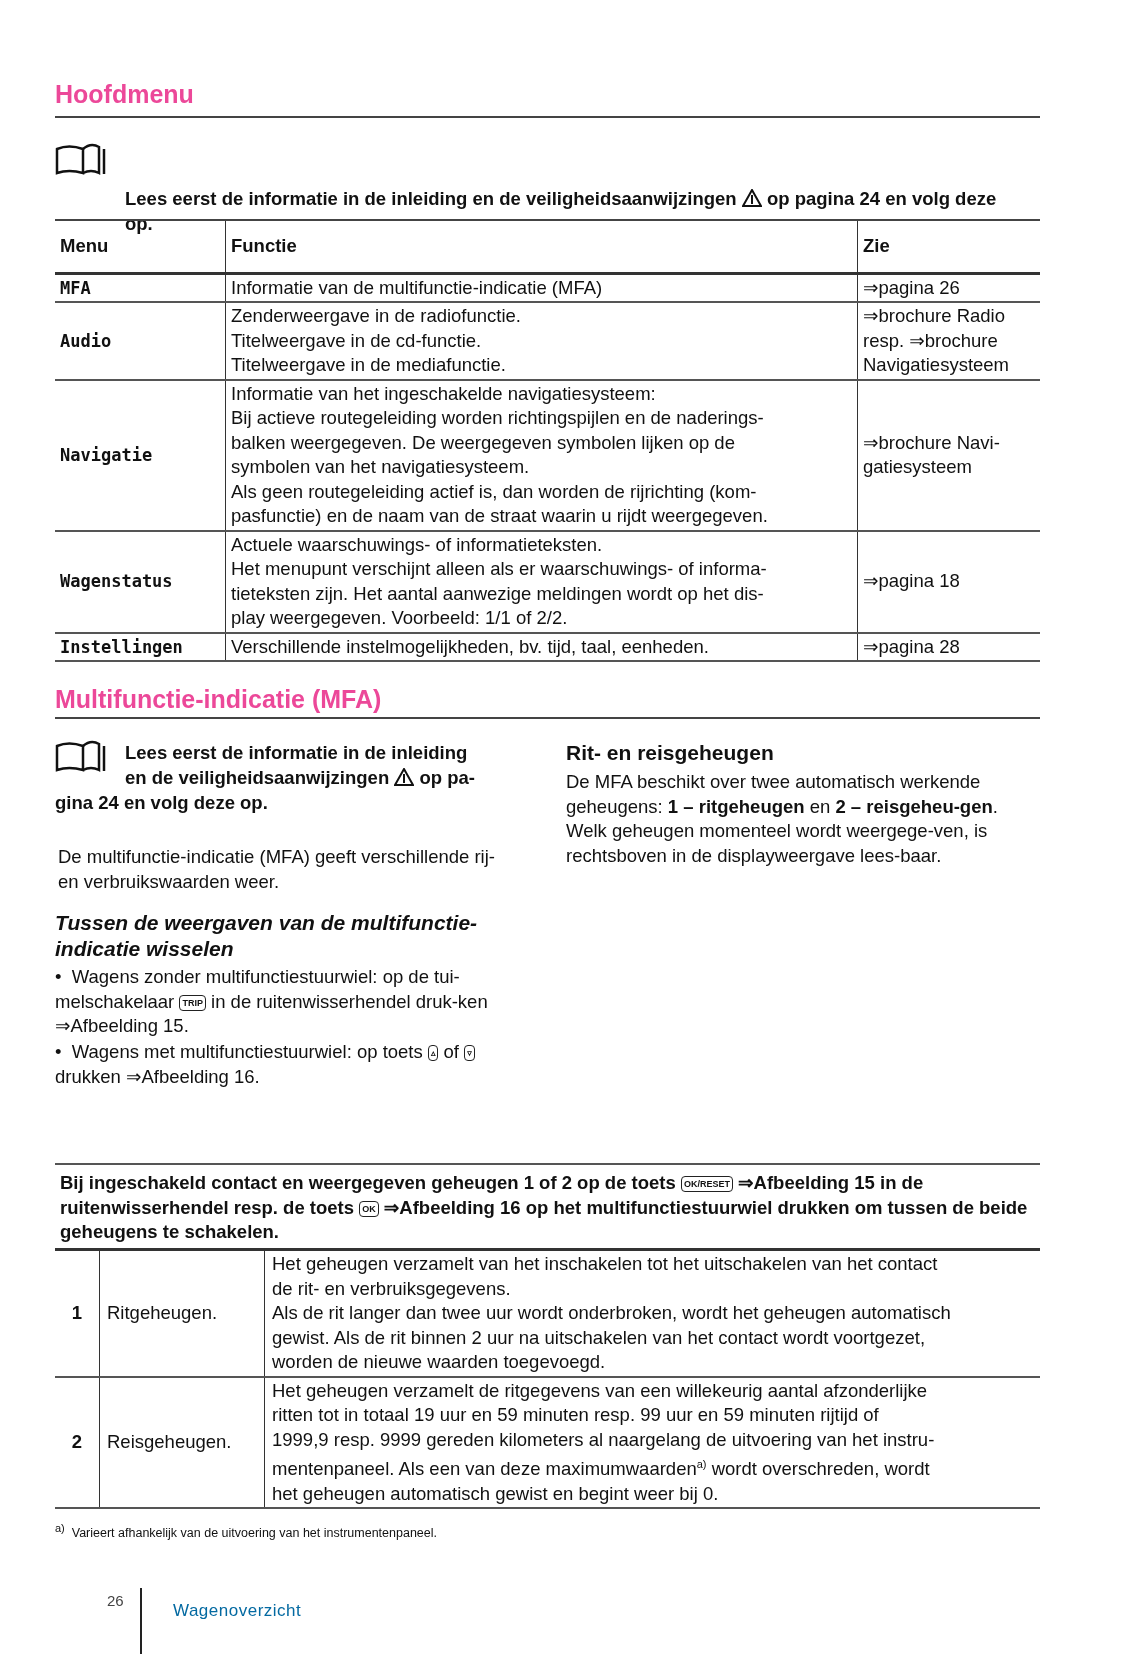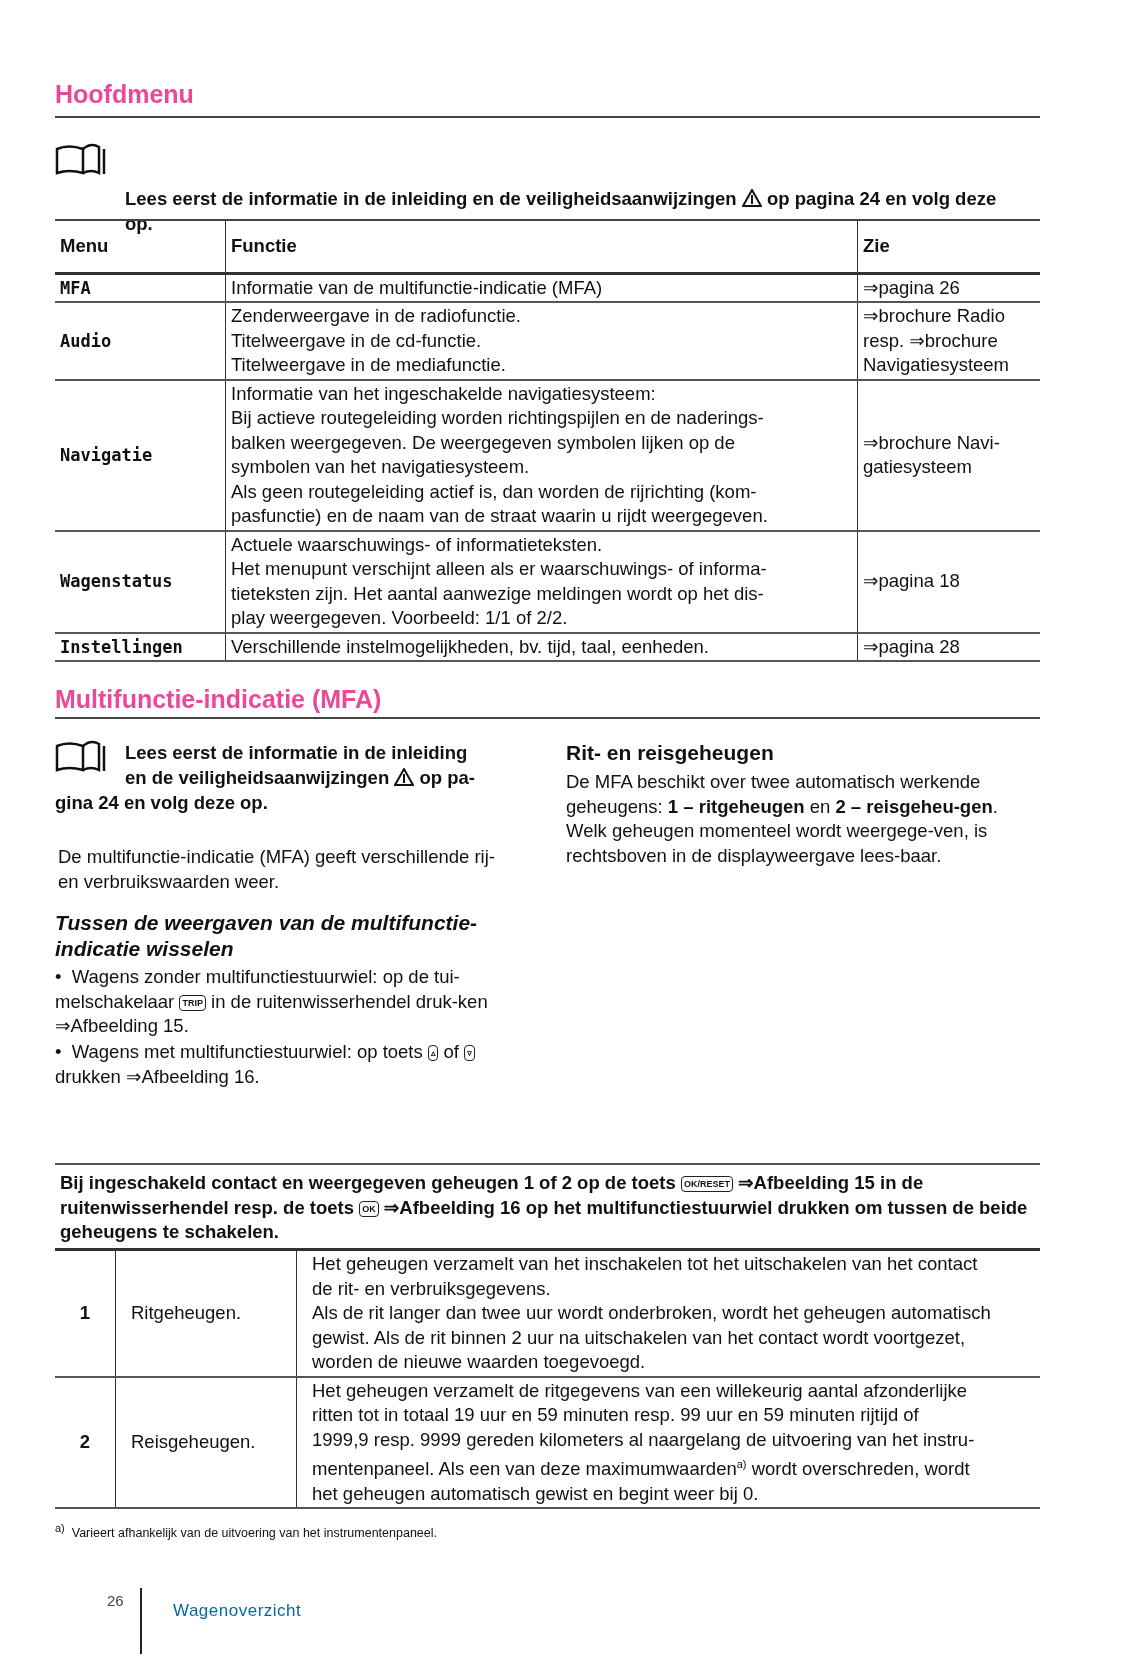--- a/index.html
+++ b/index.html
@@ -19,21 +19,21 @@
   .t1 .c3 { width: 172px; }
   .t1 .bl { border-left: 1.5px solid #333; }
   .it { }
   .body-text { position: absolute; font-size: 18.5px; line-height: 24.5px; }
   .h2 { position: absolute; font-size: 21px; font-weight: bold; line-height: 26px; }
   .key { display: inline-block; border: 1.5px solid #222; border-radius: 4px; font-size: 9px; font-weight: bold;
          padding: 1px 2px; vertical-align: 2px; line-height: 12px; }
   .tip { position: absolute; left: 55px; top: 1163px; width: 985px; border-top: 2px solid #555; }
   .tip-text { position: absolute; left: 60px; top: 1171px; width: 975px; font-weight: bold; font-size: 18.5px; line-height: 24.5px; }
   .t2 { left: 55px; top: 1248px; width: 985px; border-top: 3px solid #333; }
-  .t2 td { padding: 1px 15px; vertical-align: middle; border-bottom: 2px solid #555; }
+  .t2 td { padding: 1px 7px; vertical-align: middle; border-bottom: 2px solid #555; }
   .t2 .n { width: 30px; text-align: center; font-weight: bold; }
   .t2 .lbl { width: 150px; border-left: 1.5px solid #333; }
   .t2 .desc { border-left: 1.5px solid #333; }
   sup { font-size: 11px; }
   .footnote { position: absolute; left: 55px; top: 1522px; font-size: 12.5px; }
   .pg { position: absolute; left: 107px; top: 1592px; font-size: 15px; color: #444; }
   .pg-bar { position: absolute; left: 140px; top: 1588px; width: 2px; height: 66px; background: #222; }
   .chapter { position: absolute; left: 173px; top: 1601px; font-size: 17px; color: #0369a1; letter-spacing: 0.5px; }
 </style>
 </head>

